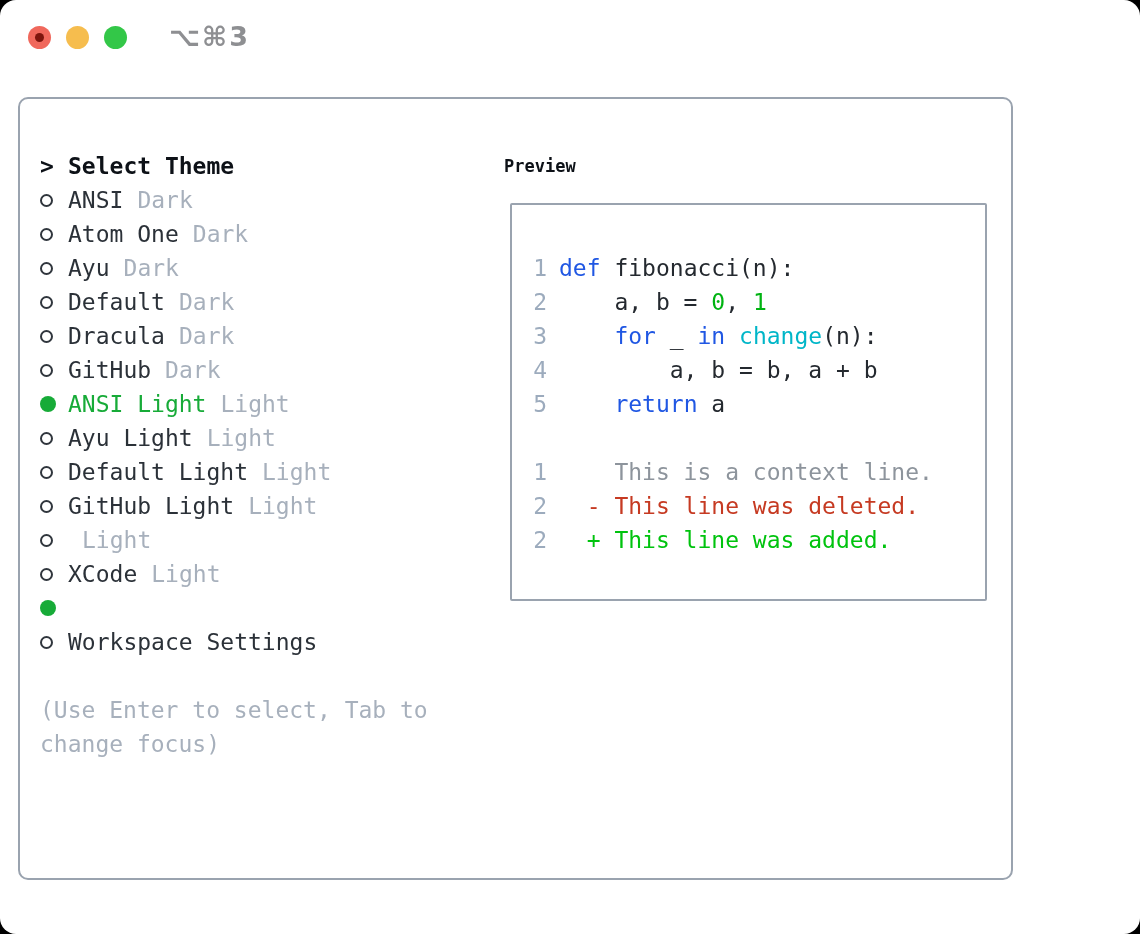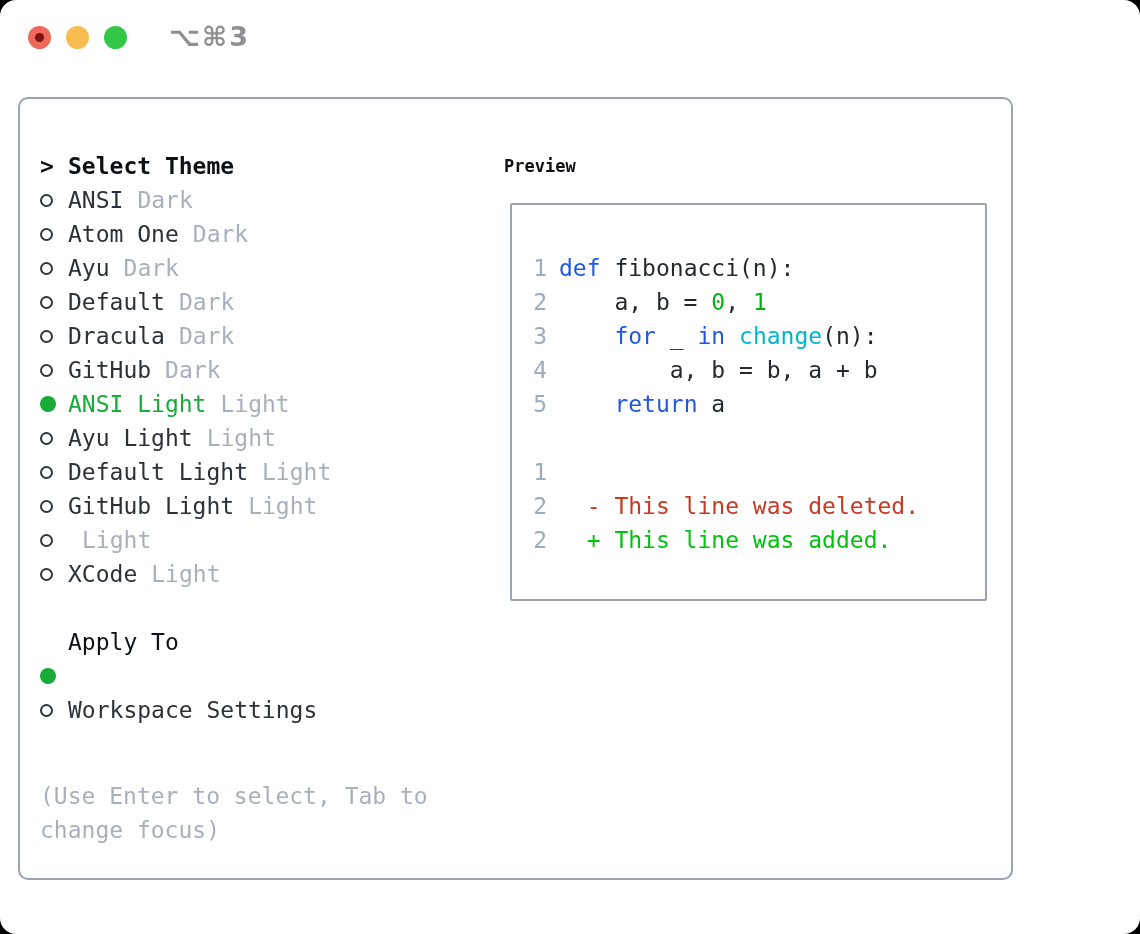--- a/index.html
+++ b/index.html
@@ -56,21 +56,21 @@
     width: 13px; height: 13px; border-radius: 50%;
     border: 2.5px solid var(--ring-color); background: transparent;
   }
   .ring.filled { width: 16px; height: 16px; border: none; background: var(--accent-green); }
   .item-name { color: var(--item-text); white-space: pre; }
   .item-tag  { color: var(--muted-text); margin-left: 14px; white-space: pre; }
   .list-item.selected .item-name { color: var(--accent-green); }
   .apply-header { margin-top: 34px; }
   .apply-header .header-label { color: var(--header-text); font-weight: 400; margin-left: 28px; }
   .hint {
-    margin-top: 52px; width: 426px;
+    margin-top: 34px; width: 426px;
     font-size: 23px; line-height: 34px;
     color: var(--muted-text);
   }
 
   
   .preview-header {
     font-size: 17px; font-weight: 700; color: var(--header-text);
     line-height: 34px; height: 34px; margin-left: -6px;
   }
   .preview-box {
@@ -196,23 +196,20 @@
             </div>
             <div class="row list-item">
               <span class="bullet-col">
                 <span class="ring"></span>
               </span>
               <span class="item-name">XCode</span>
               <span class="item-tag">Light</span>
             </div>
           </div>
 
-        <div class="row apply-header">
-          <span class="header-label">Apply To</span>
-        </div>
 
         <div>
             <div class="row list-item selected">
               <span class="bullet-col">
                 <span class="ring filled"></span>
               </span>
             </div>
             <div class="row list-item">
               <span class="bullet-col">
                 <span class="ring"></span>
@@ -243,20 +240,21 @@
               <span class="lnum">4</span>
               <span class="ctext"><span class="tok-plain">        a, b = b, a + b</span></span>
             </div>
             <div class="crow">
               <span class="lnum">5</span>
               <span class="ctext"><span class="tok-plain">    </span><span class="tok-keyword">return</span><span class="tok-plain"> a</span></span>
             </div>
             <div class="crow">&nbsp;</div>
             <div class="crow">
               <span class="lnum">1</span>
+              <span class="ctext"><span class="tok-diff-context">    This is a context line.</span></span>
             </div>
             <div class="crow">
               <span class="lnum">2</span>
               <span class="ctext"><span class="tok-diff-deleted">  - This line was deleted.</span></span>
             </div>
             <div class="crow">
               <span class="lnum">2</span>
               <span class="ctext"><span class="tok-diff-added">  + This line was added.</span></span>
             </div>
           </div>

